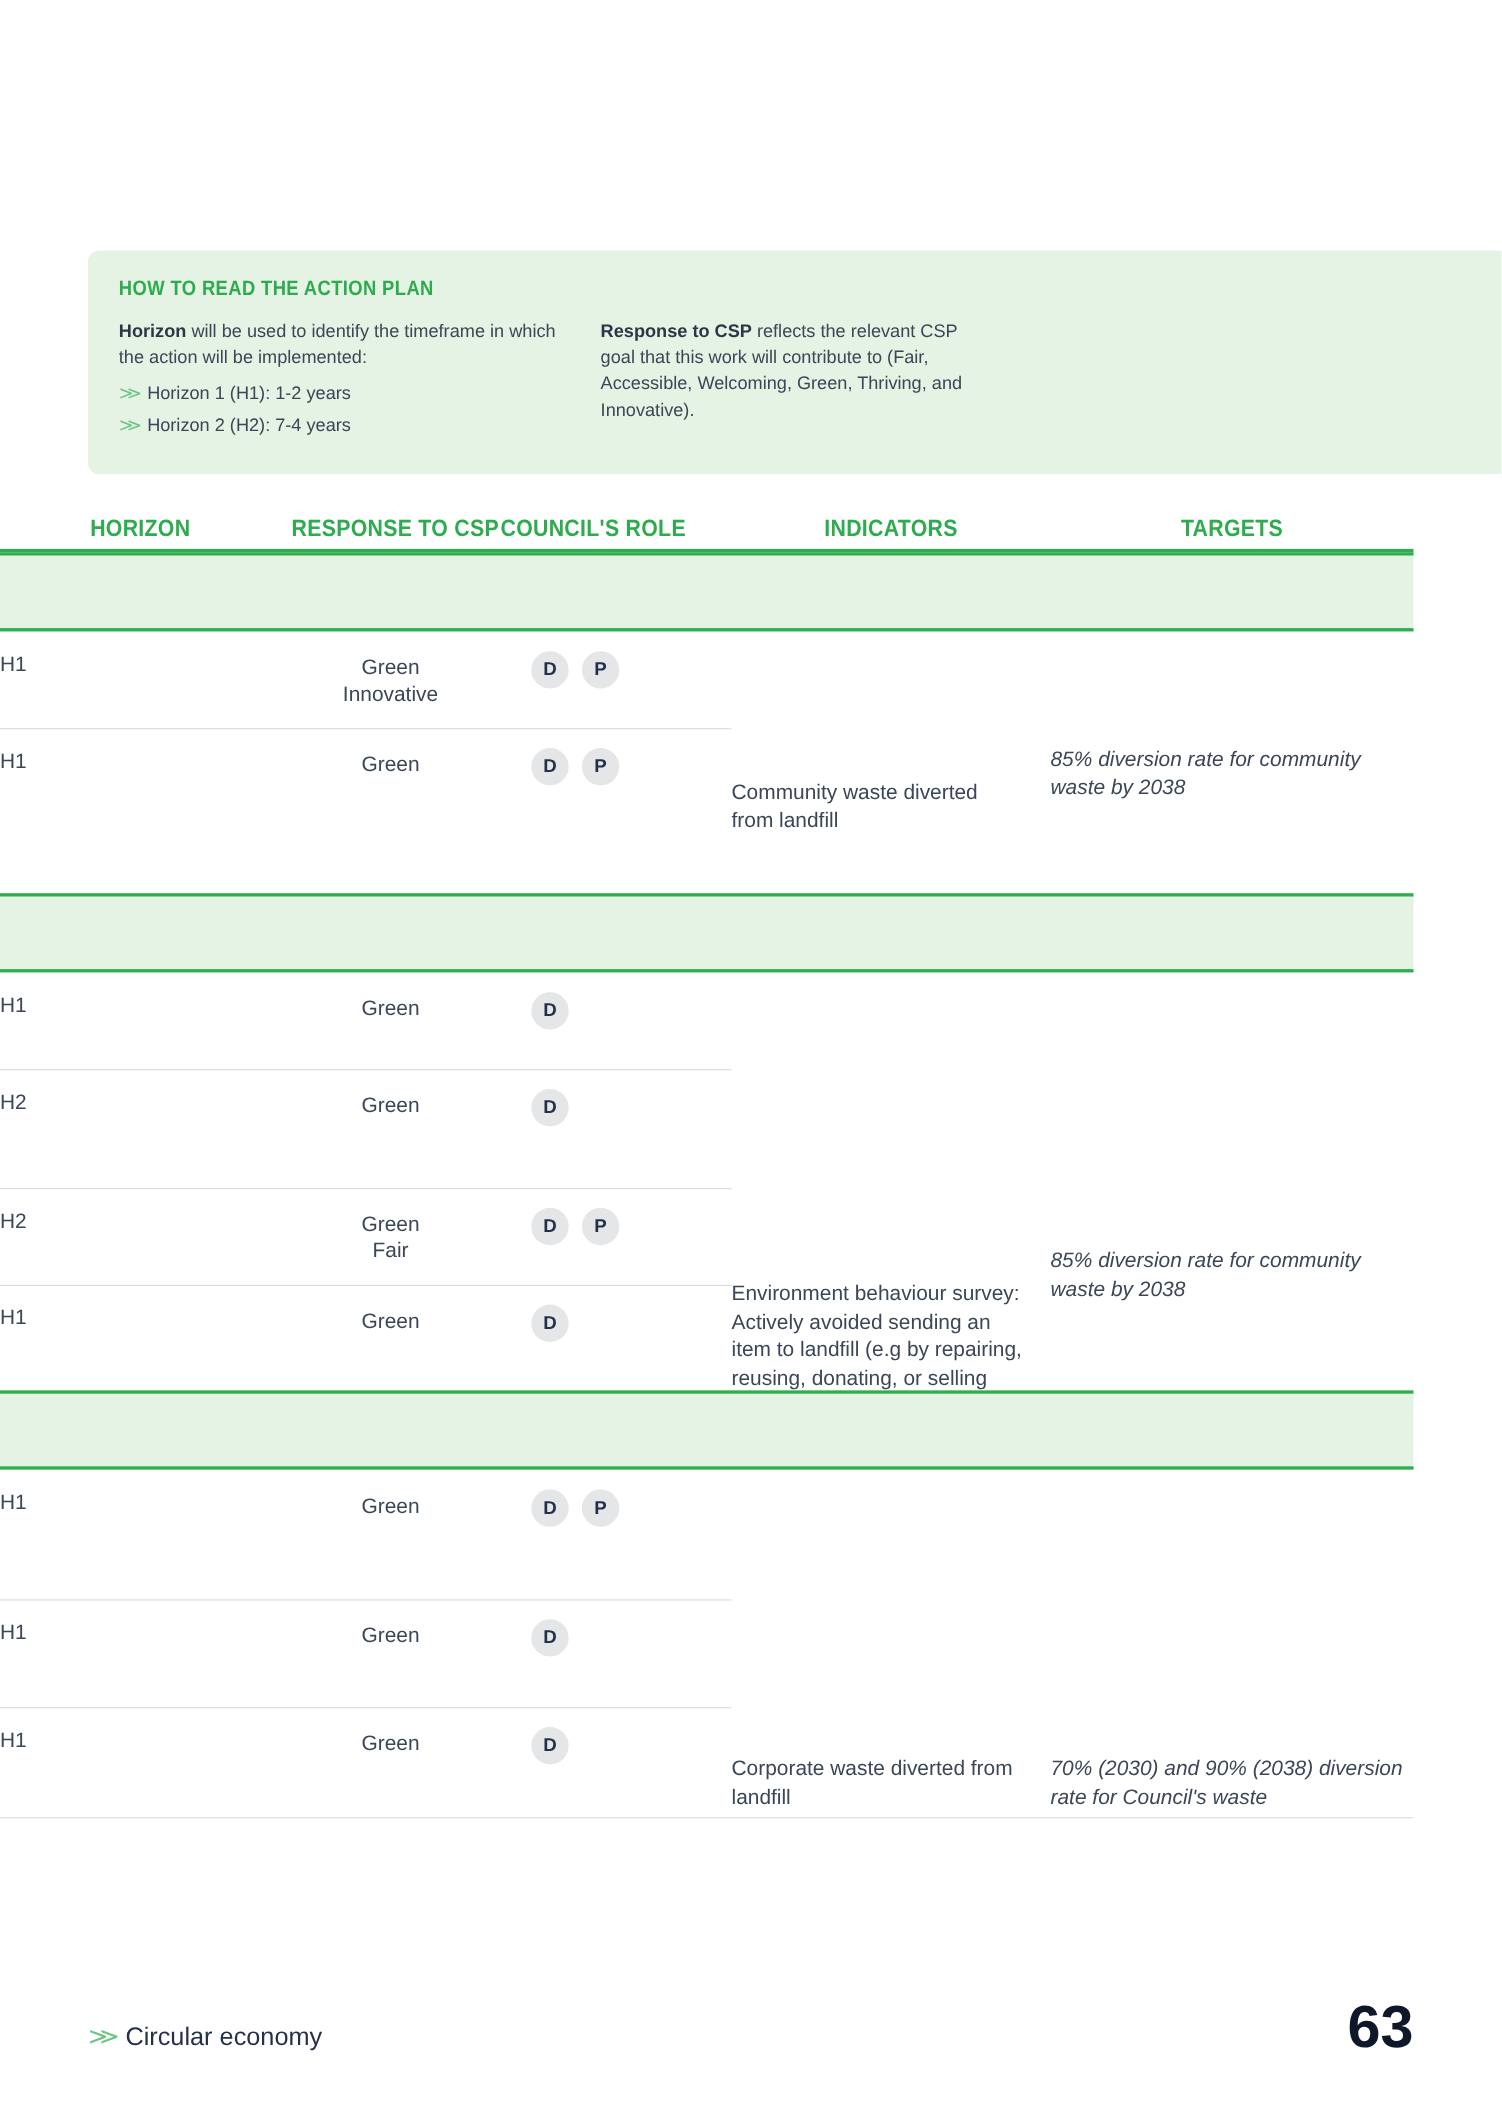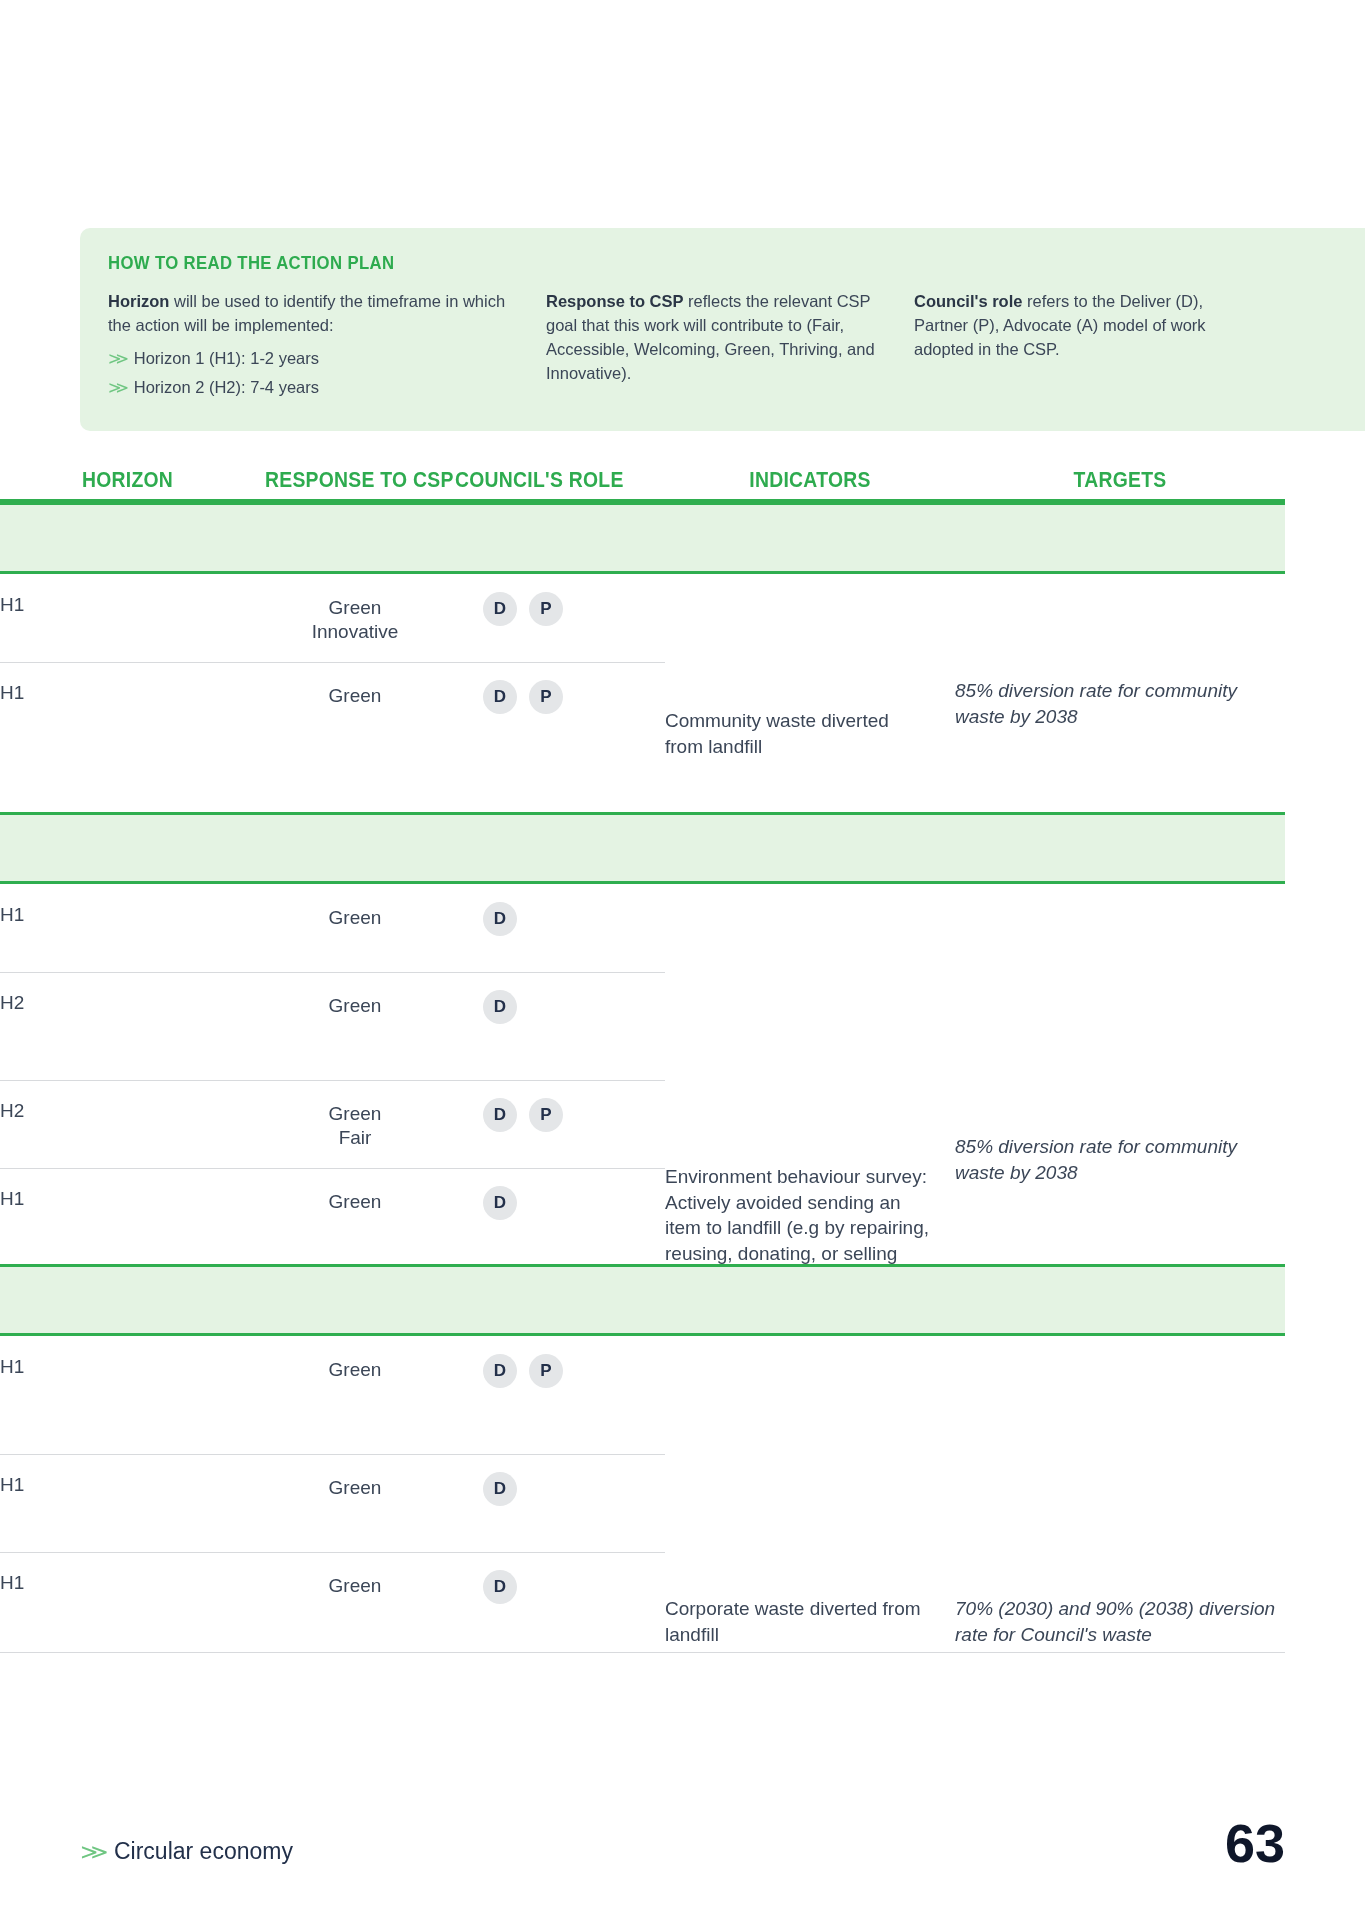--- a/index.html
+++ b/index.html
@@ -234,23 +234,20 @@
             <span class="chev">≫</span>
             <span class="bullet-text">Horizon 2 (H2): 7-4 years</span>
           </div>
         </div>
       </div>
 
       <div class="callout-col col-2">
         <b>Response to CSP</b><span> reflects the relevant CSP goal that this work will contribute to (Fair, Accessible, Welcoming, Green, Thriving, and Innovative).</span>
       </div>
 
-      <div class="callout-col col-3">
-        <b>Council's role</b><span> refers to the Deliver (D), Partner (P), Advocate (A) model of work adopted in the CSP.</span>
-      </div>
 
     </div>
   </div>
 
   <div class="table">
     <div class="thead">
       <div class="th c-horizon">HORIZON</div>
       <div class="th c-response">RESPONSE TO CSP</div>
       <div class="th c-role">COUNCIL'S ROLE</div>
       <div class="th c-indic">INDICATORS</div>

